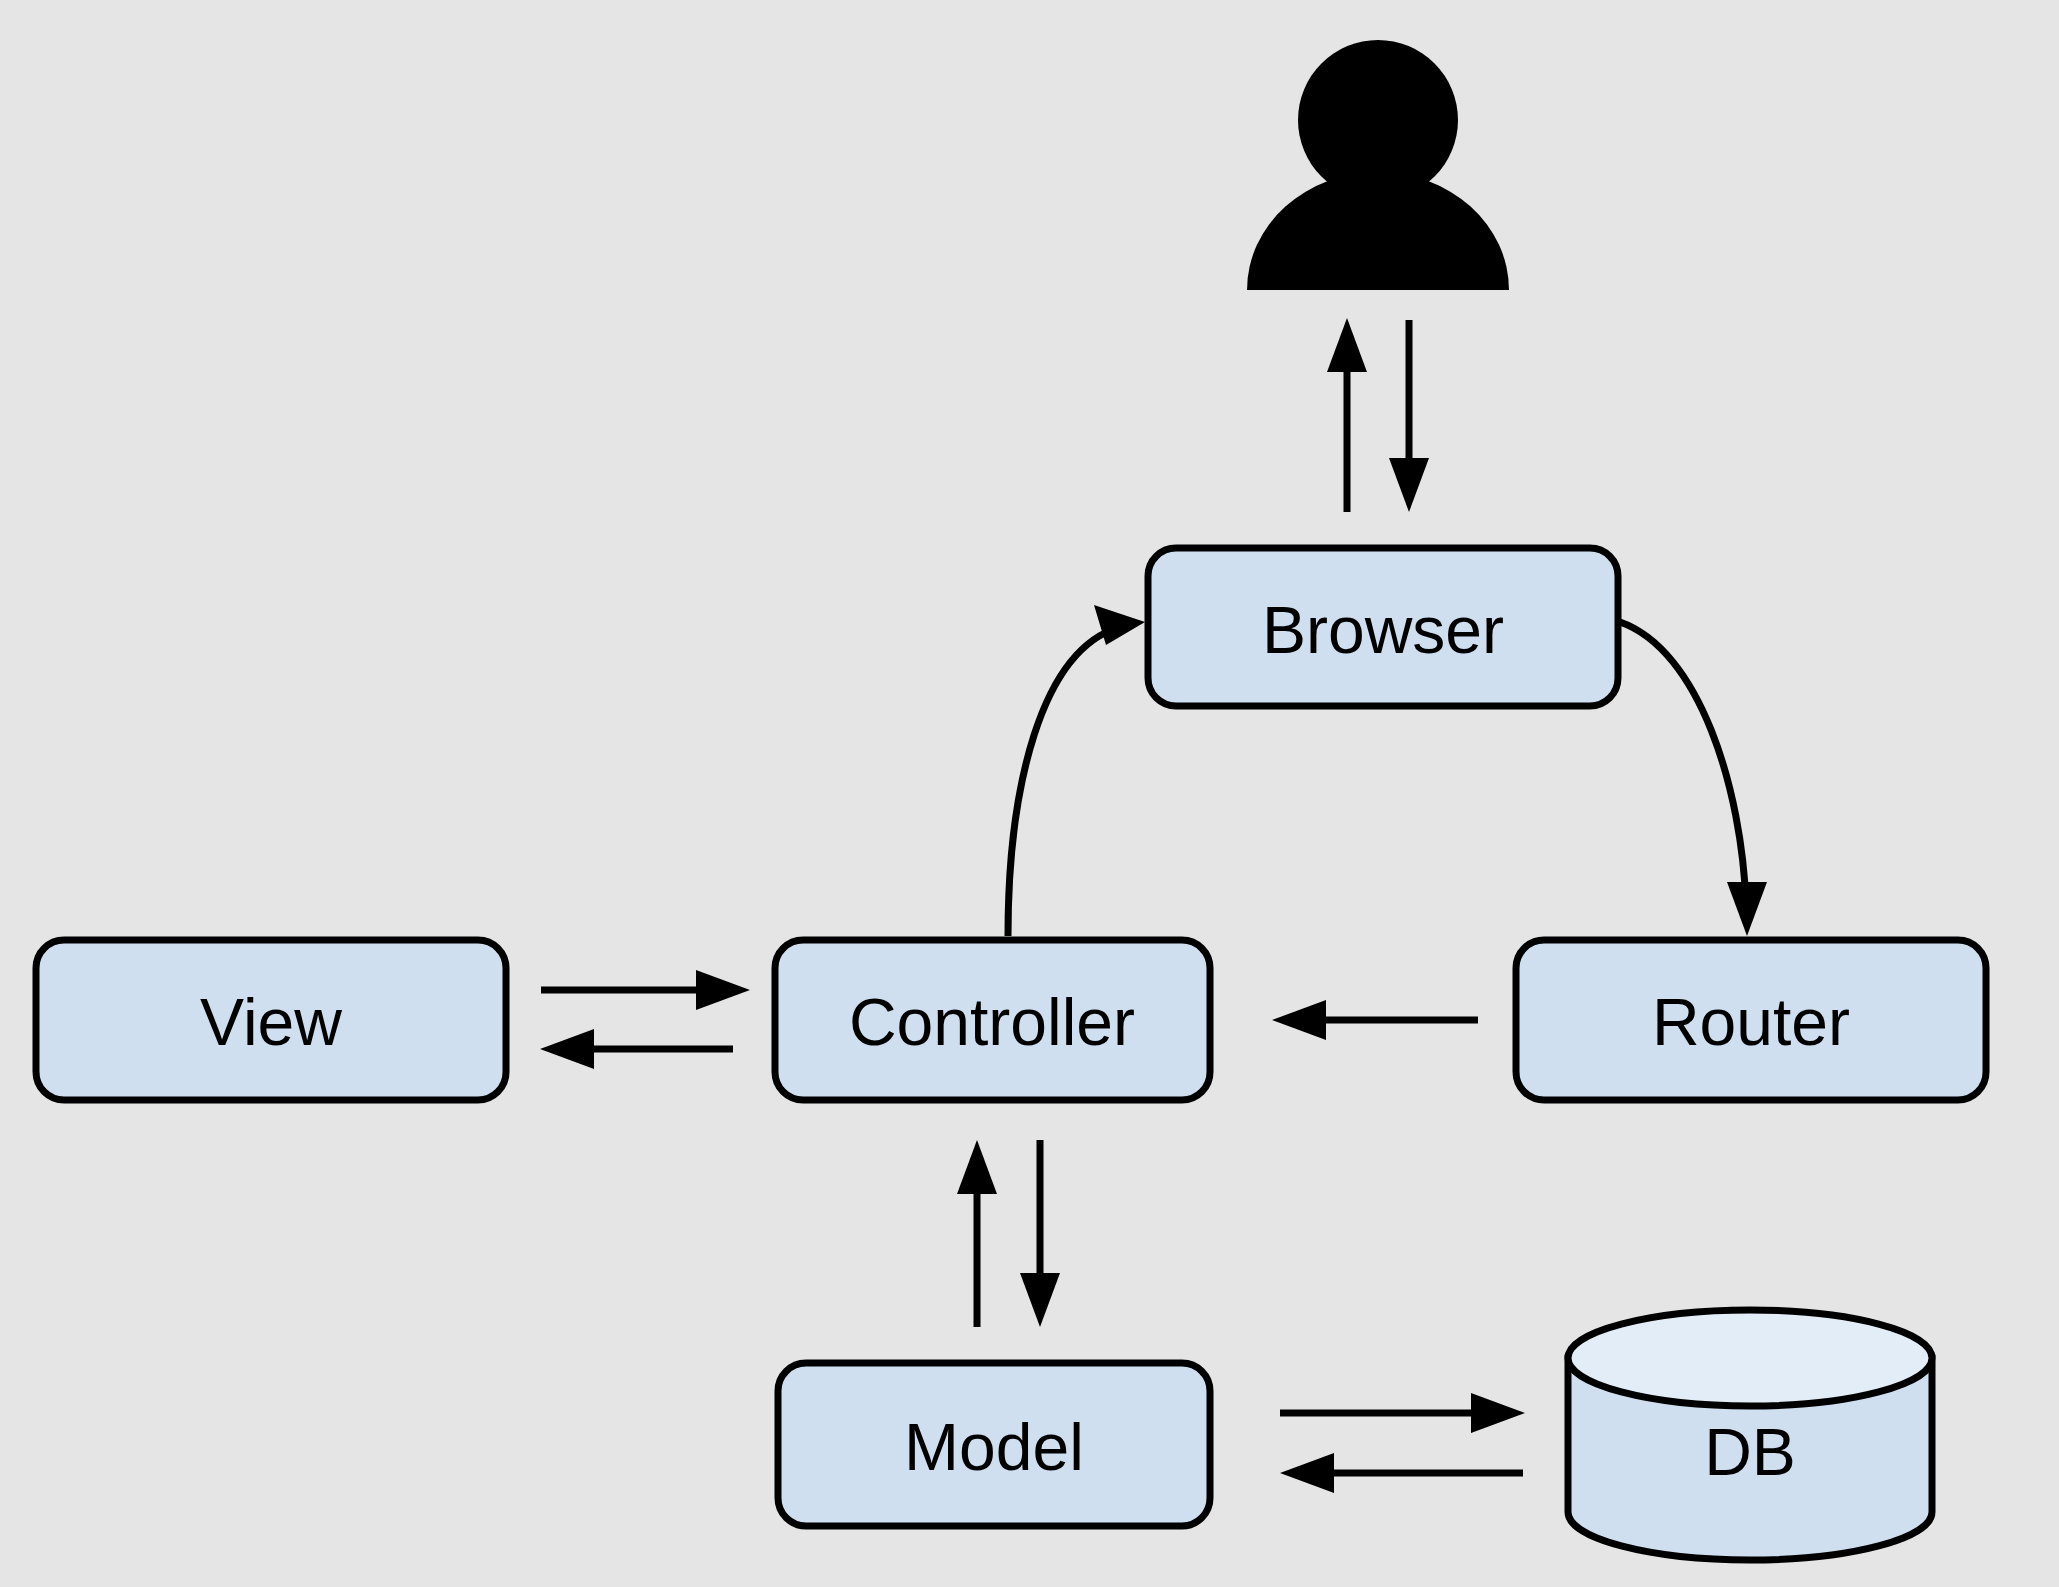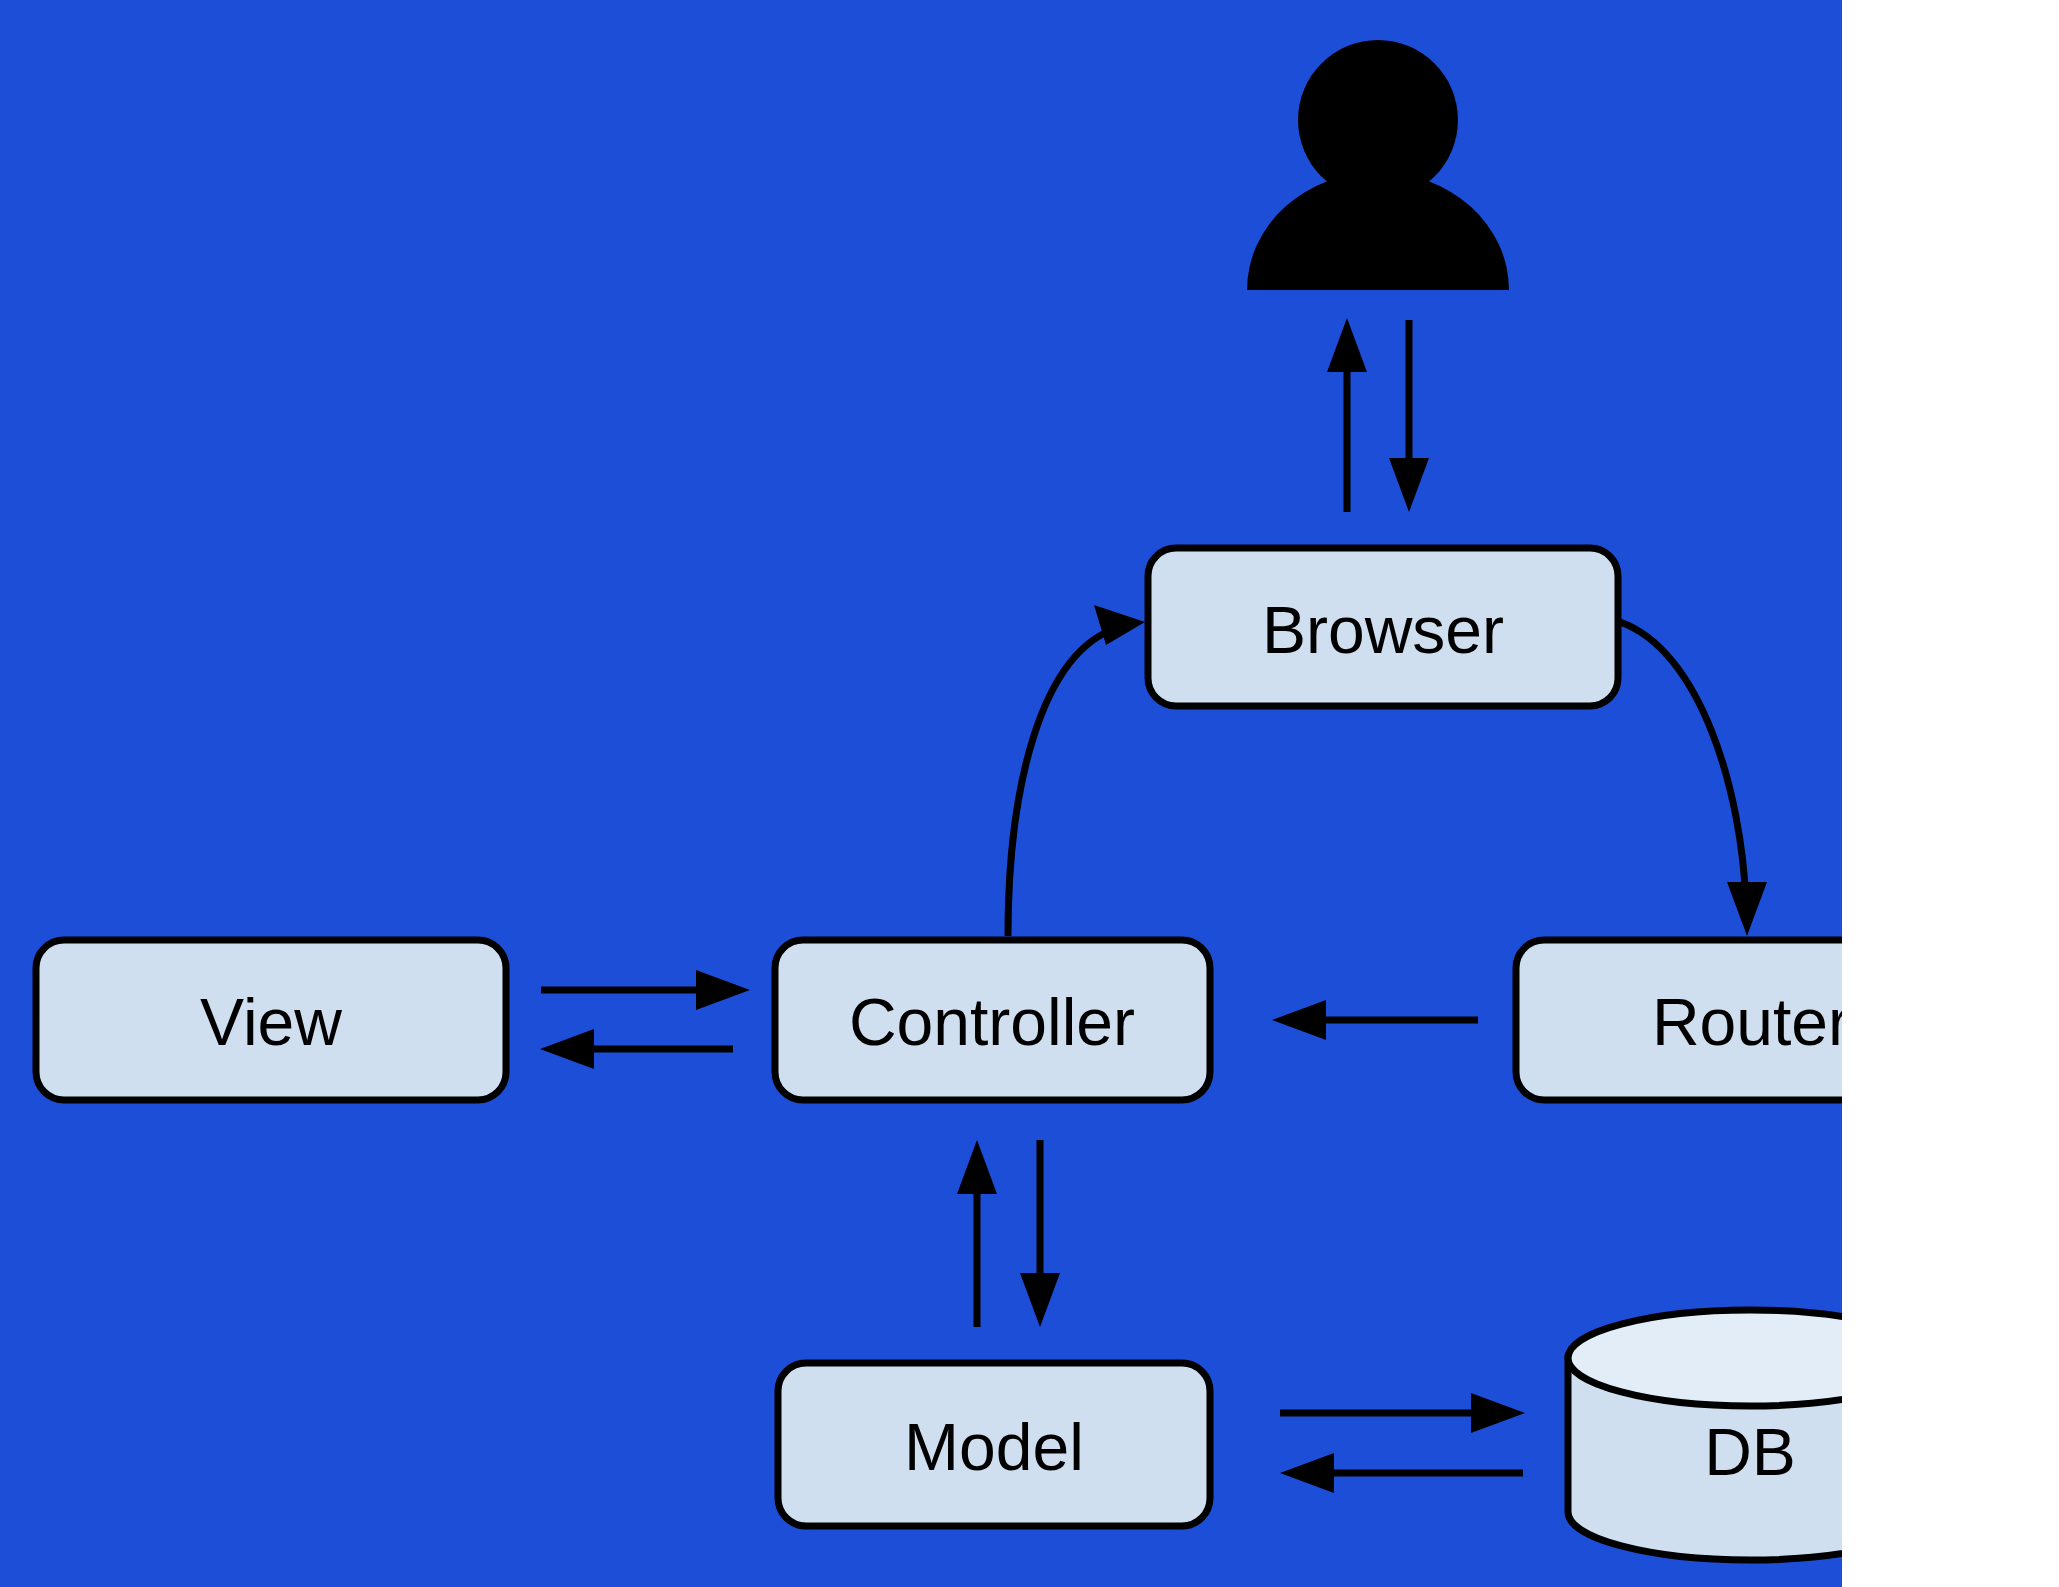--- a/index.html
+++ b/index.html
@@ -5,23 +5,23 @@
   html, body {
     margin: 0;
     padding: 0;
     background: #ffffff;
   }
   body {
     font-family: "Liberation Sans", sans-serif;
   }
   #canvas {
     position: relative;
-    width: 1842px;
+    width: 2059px;
     height: 1587px;
-    background: #1d4ed8;
+    background: #e5e5e5;
     overflow: hidden;
   }
   #diagram-svg {
     position: absolute;
     top: 0;
     left: 0;
     width: 2059px;
     height: 1587px;
   }
   .node-label {

